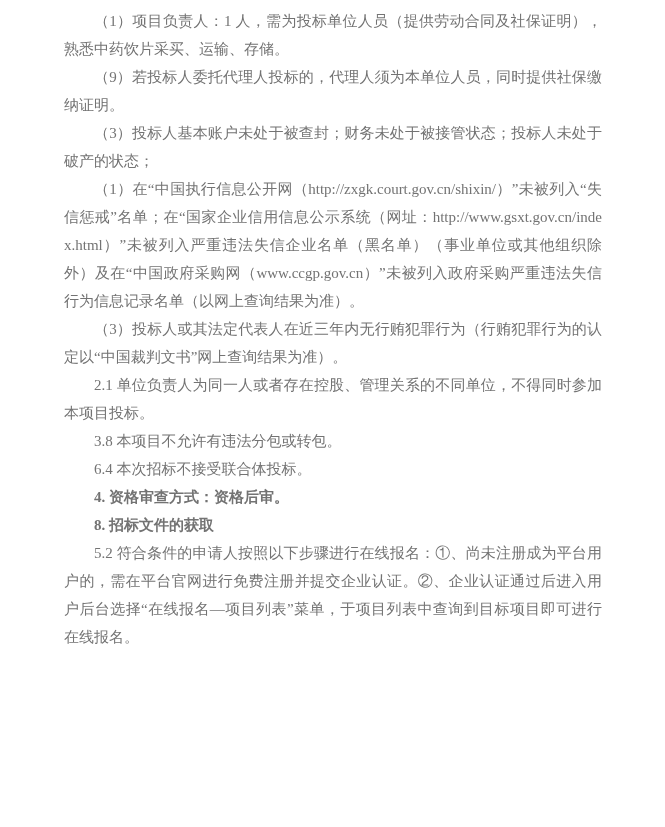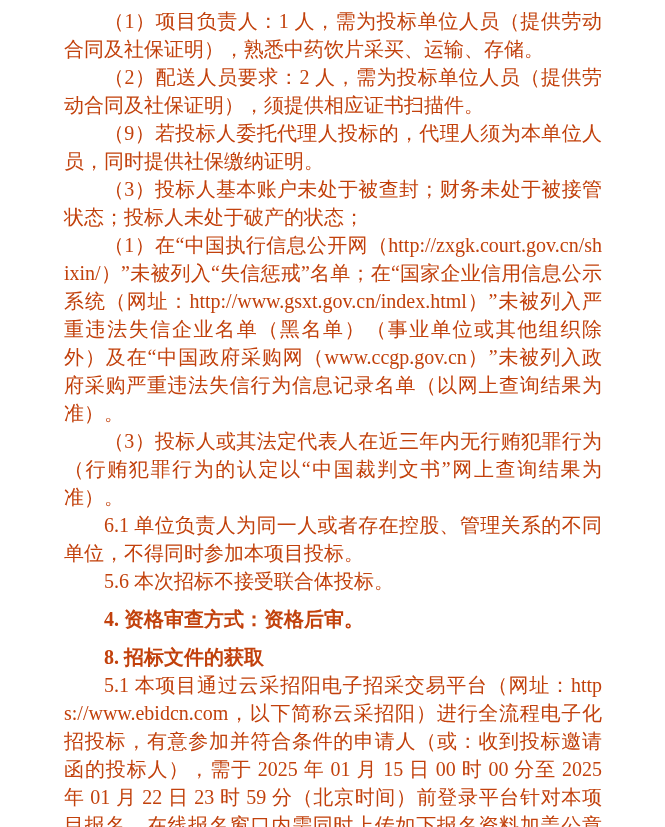--- a/index.html
+++ b/index.html
@@ -15,43 +15,41 @@
   .page {
     box-sizing: border-box;
     width: 665px;
     height: 827px;
     padding: 7px 63px 0 64px;
     background: #ffffff;
   }
   .para {
     margin: 0;
     font-family: "Liberation Serif", "DejaVu Serif", serif;
-    font-size: 20px;
+    font-size: 15px;
     line-height: 28px;
-    color: #c2410c;
+    color: #737373;
     text-align: justify;
     text-indent: 2em;
     word-break: break-all;
   }
   .para.bold {
     font-weight: bold;
-    margin-top: 10px;
   }
 </style>
 </head>
 <body>
 
 <div class="page">
   <div>
       <p class="para">（1）项目负责人：1 人，需为投标单位人员（提供劳动合同及社保证明），熟悉中药饮片采买、运输、存储。</p>
-      <p class="para">（2）配送人员要求：2 人，需为投标单位人员（提供劳动合同及社保证明），须提供相应证书扫描件。</p>
       <p class="para">（9）若投标人委托代理人投标的，代理人须为本单位人员，同时提供社保缴纳证明。</p>
       <p class="para">（3）投标人基本账户未处于被查封；财务未处于被接管状态；投标人未处于破产的状态；</p>
       <p class="para">（1）在“中国执行信息公开网（http://zxgk.court.gov.cn/shixin/）”未被列入“失信惩戒”名单；在“国家企业信用信息公示系统（网址：http://www.gsxt.gov.cn/index.html）”未被列入严重违法失信企业名单（黑名单）（事业单位或其他组织除外）及在“中国政府采购网（www.ccgp.gov.cn）”未被列入政府采购严重违法失信行为信息记录名单（以网上查询结果为准）。</p>
       <p class="para">（3）投标人或其法定代表人在近三年内无行贿犯罪行为（行贿犯罪行为的认定以“中国裁判文书”网上查询结果为准）。</p>
-      <p class="para">6.1 单位负责人为同一人或者存在控股、管理关系的不同单位，不得同时参加本项目投标。</p>
-      <p class="para">5.6 本次招标不接受联合体投标。</p>
+      <p class="para">2.1 单位负责人为同一人或者存在控股、管理关系的不同单位，不得同时参加本项目投标。</p>
+      <p class="para">3.8 本项目不允许有违法分包或转包。</p>
+      <p class="para">6.4 本次招标不接受联合体投标。</p>
       <p class="para bold">4. 资格审查方式：资格后审。</p>
       <p class="para bold">8. 招标文件的获取</p>
-      <p class="para">5.1 本项目通过云采招阳电子招采交易平台（网址：https://www.ebidcn.com，以下简称云采招阳）进行全流程电子化招投标，有意参加并符合条件的申请人（或：收到投标邀请函的投标人），需于 2025 年 01 月 15 日 00 时 00 分至 2025 年 01 月 22 日 23 时 59 分（北京时间）前登录平台针对本项目报名。在线报名窗口内需同时上传如下报名资料加盖公章的扫描件至项目负责人端进行审核：（1）法定代表人身份证明书；（2）法定代表人授权委托书；（3）企业营业执照；</p>
       <p class="para">5.2 符合条件的申请人按照以下步骤进行在线报名：①、尚未注册成为平台用户的，需在平台官网进行免费注册并提交企业认证。②、企业认证通过后进入用户后台选择“在线报名—项目列表”菜单，于项目列表中查询到目标项目即可进行在线报名。</p>
     </div>
 </div>
 
 </body></html>

